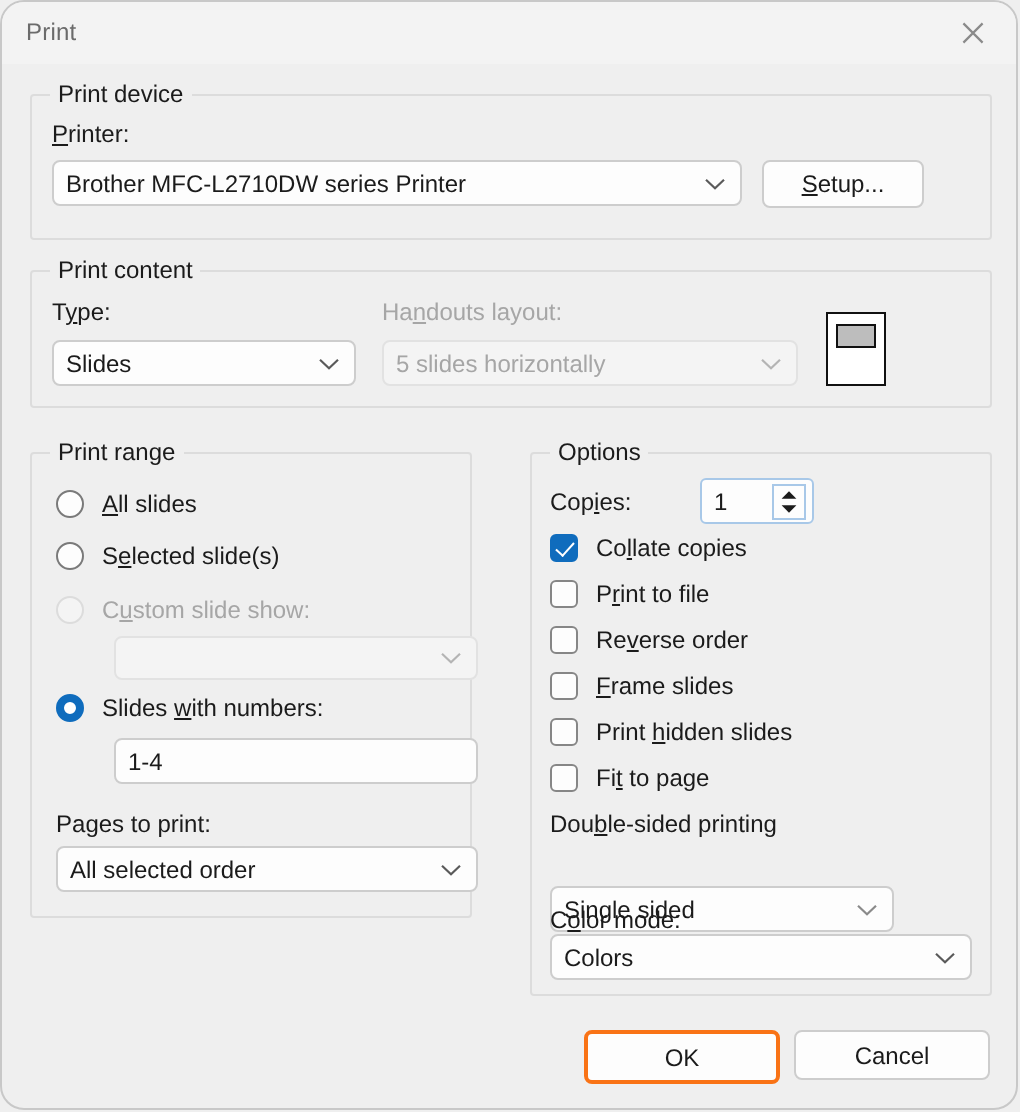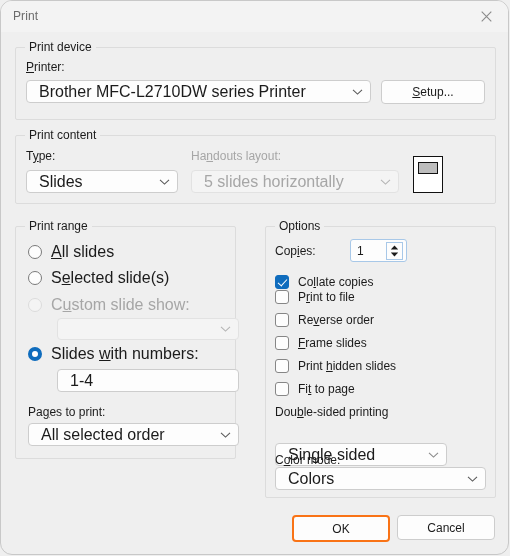--- a/index.html
+++ b/index.html
@@ -86,25 +86,25 @@
   .lbl.dim { color: #a6a6a6; }
   .u { text-decoration: underline; }
 
   
   .combo, .textbox {
     position: absolute;
     background: #fdfdfd;
     border: 1px solid #cdcdcd;
     border-radius: 4px;
     box-sizing: border-box;
-    font-size: 16px;
-    color: #1b1b1b;
-    display: flex;
-    align-items: center;
-    padding: 0 12px;
+    font-size: 12px;
+    color: #1b1b1b;
+    display: flex;
+    align-items: center;
+    padding: 0 6px;
     cursor: default;
   }
   .combo.disabled {
     background: #f4f4f4;
     border-color: #e2e2e2;
     color: #a6a6a6;
   }
   .combo .caret {
     position: absolute;
     right: 7px;
@@ -153,21 +153,21 @@
   .radio.checked {
     border: 4px solid #0f6cbd;
     background: #ffffff;
   }
   .radio.disabled {
     border-color: #dcdcdc;
     background: #f4f4f4;
   }
   .radio-label {
     margin-left: 9px;
-    font-size: 16px;
+    font-size: 12px;
     color: #1b1b1b;
     white-space: nowrap;
   }
   .radio-label.dim { color: #a6a6a6; }
 
   
   .check-row {
     position: absolute;
     display: flex;
     align-items: center;
@@ -274,21 +274,21 @@
     <span class="u">P</span>rinter:
   </div>
   <div class="combo" style="left:25px; top:79px; width:345px; height:23px;">
     <span class="val">Brother MFC-L2710DW series Printer</span>
     <span class="caret">
       <svg width="11" height="7" viewBox="0 0 11 7">
           <path d="M1,1.4 L5.5,5.6 L10,1.4" stroke="#5a5a5a" stroke-width="1.1" fill="none"></path>
         </svg>
     </span>
   </div>
-  <div class="btn" style="left:380px; top:79px; width:104px; height:24px;">
+  <div class="btn" style="left:380px; top:79px; width:81px; height:24px;">
     <span><span class="u">S</span>etup...</span>
   </div>
 
   <div class="group" style="left:14px; top:134px; width:481px; height:69px;">
     <div class="group-title">Print content</div>
   </div>
   <div class="lbl" style="left:25px; top:148px;">
     T<span class="u">y</span>pe:
   </div>
   <div class="combo" style="left:25px; top:169px; width:152px; height:23px;">
@@ -377,21 +377,21 @@
           </svg>
       </span>
       <span class="tri" style="margin-top:2px;">
         <svg width="9" height="5" viewBox="0 0 9 5">
             <path d="M4.5,4.4 L0.8,0.6 L8.2,0.6 Z" fill="#1b1b1b"></path>
           </svg>
       </span>
     </span>
   </div>
 
-  <div class="check-row" style="left:274px; top:265px;margin-top:8px;">
+  <div class="check-row" style="left:274px; top:265px;">
     <span class="cbox checked"></span>
     <span class="check-label">Co<span class="u">l</span>late copies</span>
   </div>
   <div class="check-row" style="left:274px; top:288px;">
     <span class="cbox"></span>
     <span class="check-label">P<span class="u">r</span>int to file</span>
   </div>
   <div class="check-row" style="left:274px; top:311px;">
     <span class="cbox"></span>
     <span class="check-label">Re<span class="u">v</span>erse order</span>

